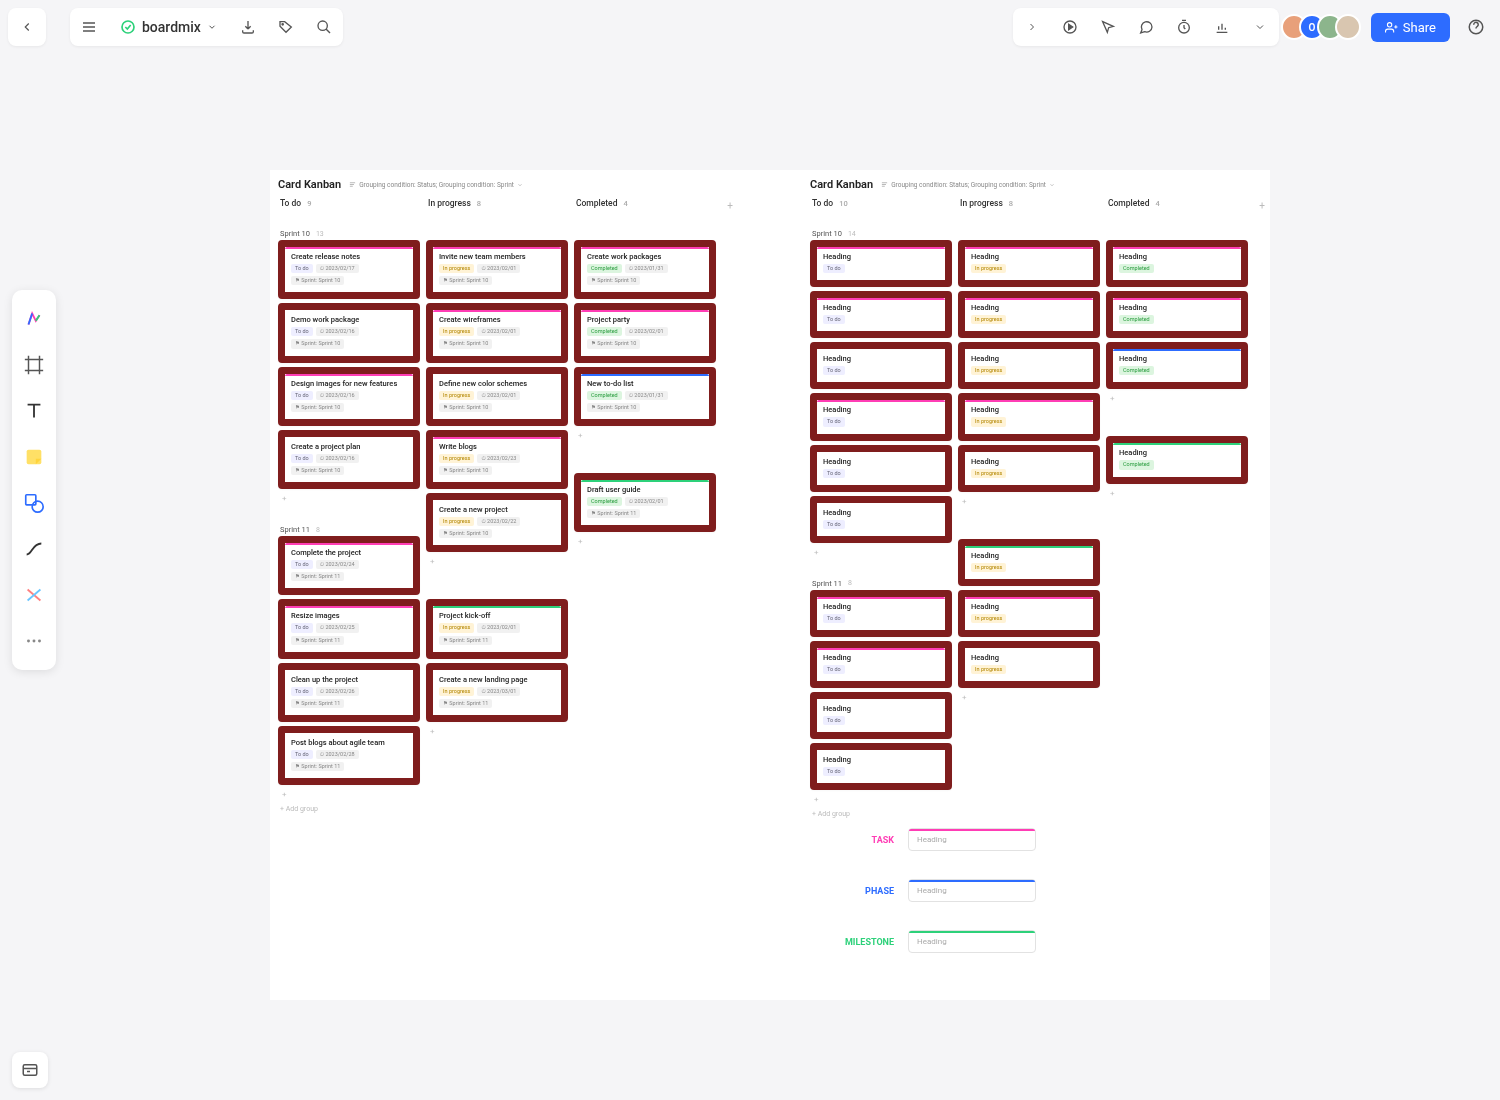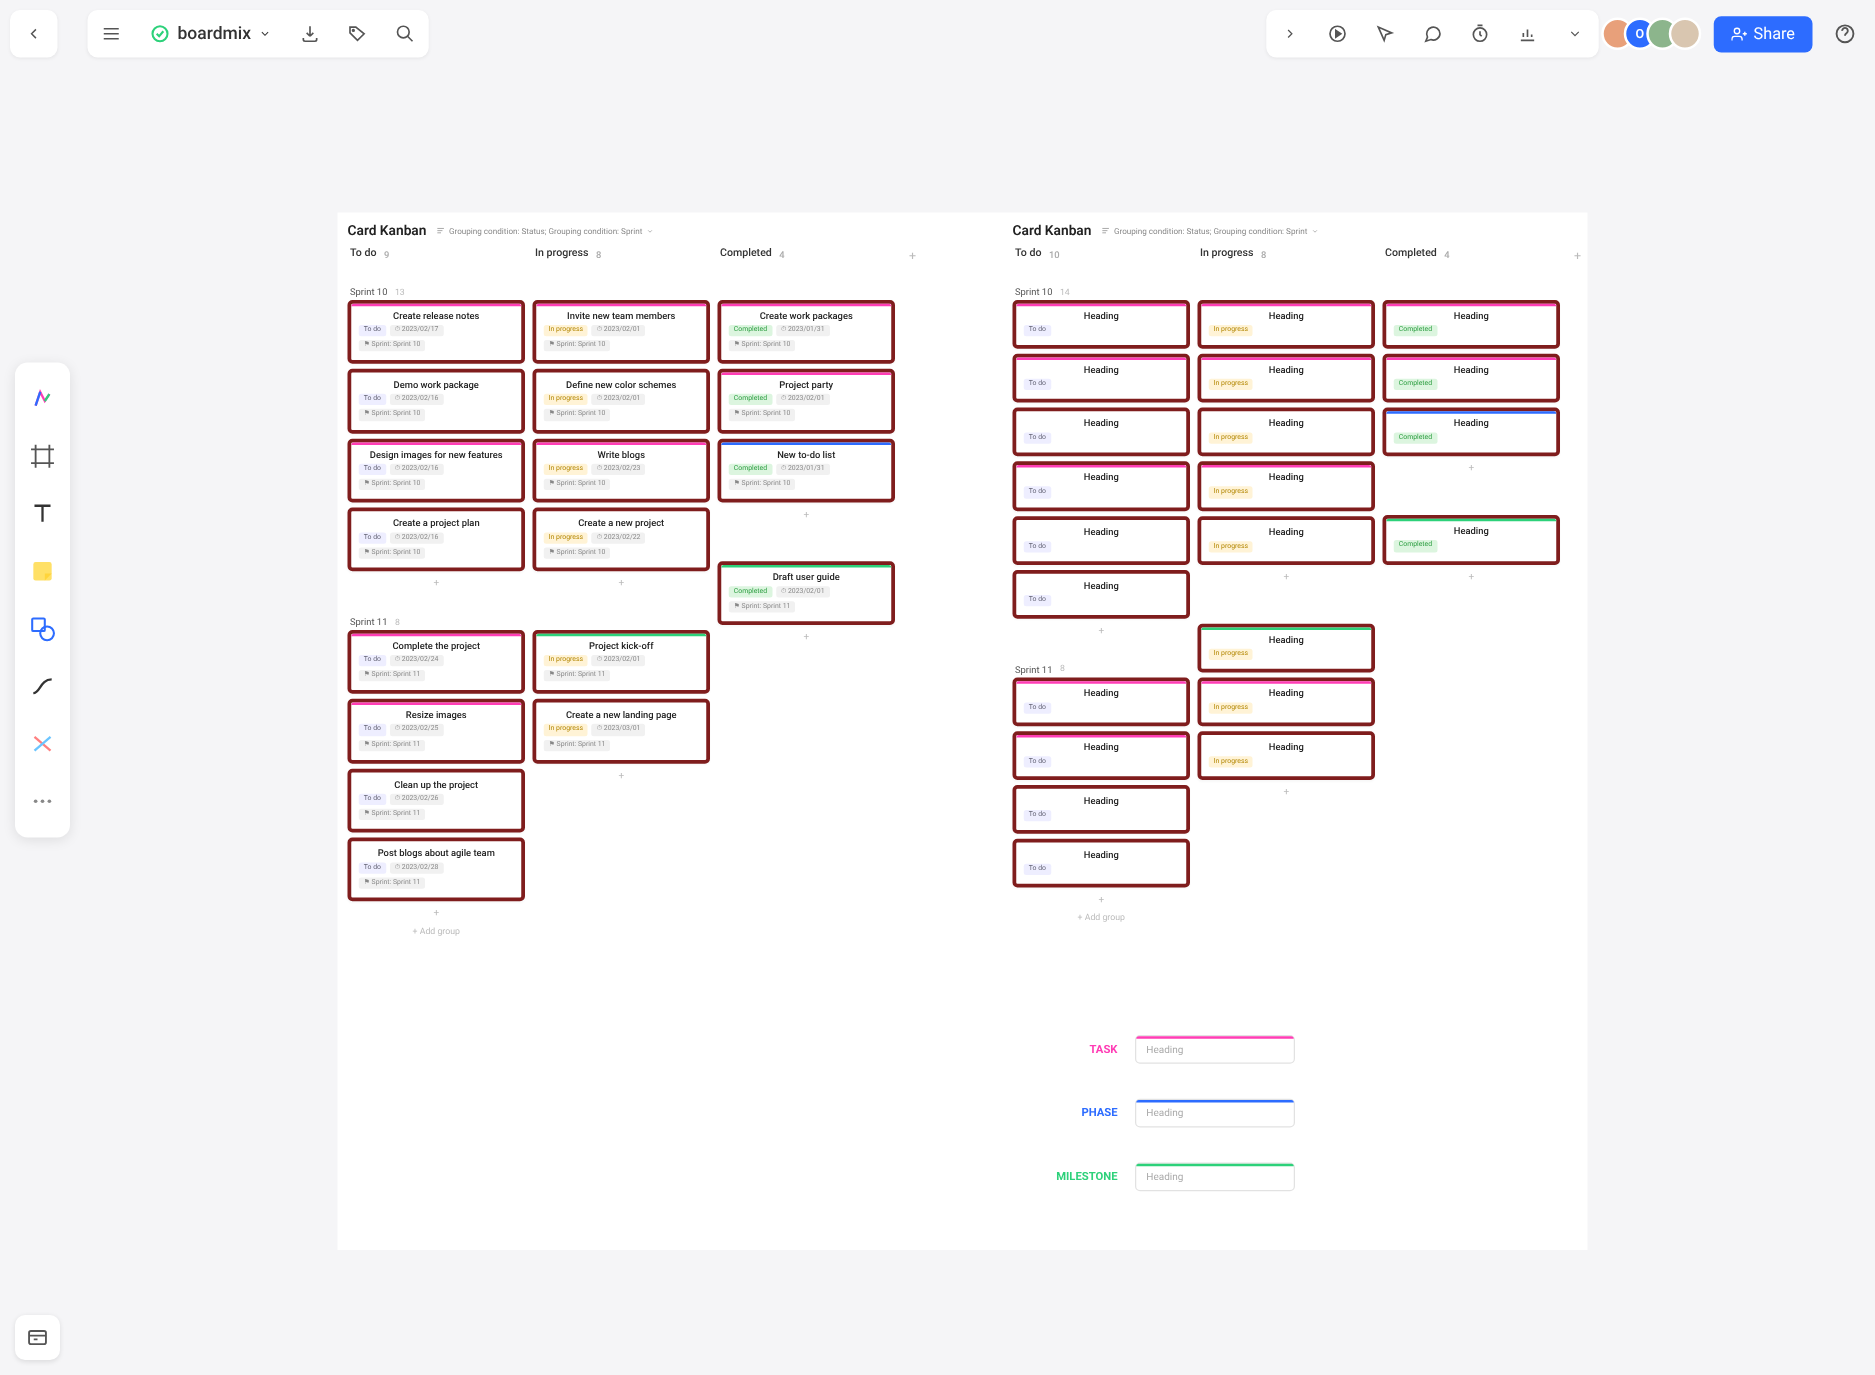--- a/index.html
+++ b/index.html
@@ -23,33 +23,33 @@
 .lt-btn { width:44px; height:42px; display:flex; align-items:center; justify-content:center; cursor:pointer; color:#555;}
 .lt-ico { width:22px; height:22px; }
 
 
 .bl-btn { position:absolute; left:12px; bottom:12px; width:36px;height:36px;background:#fff;border-radius:8px;box-shadow:0 1px 4px rgba(0,0,0,.1);display:flex;align-items:center;justify-content:center;color:#555;cursor:pointer;}
 
 
 .canvas { position:absolute; left:270px; top:170px; width:1000px; height:830px; background:#fff; }
 
 
-.board { position:absolute;text-align:center; }
+.board { position:absolute; }
 .b1 { left:8px; top:8px; width:460px; }
 .b2 { left:540px; top:8px; width:460px; }
 .board-hdr { display:flex; align-items:center; gap:8px; margin-bottom:4px;}
 .board-title { font-size:11px; font-weight:600; color:#222;}
 .board-cond { font-size:6.5px; color:#888; display:flex; align-items:center; gap:3px;}
 .columns { display:flex; gap:6px;}
 .col { width:142px; }
 .col-hdr { display:flex; align-items:center; gap:6px; font-size:8.5px; color:#333; padding:3px 2px; font-weight:500;}
 .col-cnt { color:#aaa; font-size:7.5px;}
 .grp-lbl { font-size:7.5px; color:#555; padding:2px 2px; display:flex; gap:6px; align-items:center;margin-top:16px;}
 .grp-cnt{color:#bbb;font-size:7px;}
-.card { background:#fff; border:3px solid #7f1d1d; border-radius:4px; margin-bottom:4px; padding:5px 6px 4px; position:relative; box-shadow:0 1px 2px rgba(0,0,0,.03);}
+.card { background:#fff; border:7px solid #7f1d1d; border-radius:4px; margin-bottom:4px; padding:5px 6px 4px; position:relative; box-shadow:0 1px 2px rgba(0,0,0,.03);}
 .card-bar { position:absolute; top:0; left:0; right:0; height:2px; border-radius:4px 4px 0 0;}
 .bar-pink{background:#ff3db5;} .bar-blue{background:#2d6cff;} .bar-green{background:#2dd17a;}
 .card-title { font-size:7.5px; font-weight:500; color:#222; margin-bottom:3px;}
 .card-meta { display:flex; gap:3px; flex-wrap:wrap; margin-bottom:3px;}
 .badge { font-size:5.5px; padding:1px 4px; border-radius:2px; line-height:1.3;}
 .bd-todo{background:#eef;color:#667;}
 .bd-prog{background:#fff3d6;color:#b38600;}
 .bd-comp{background:#dcf5df;color:#2a9d3f;}
 .bd-date{background:#f1f1f1;color:#888;}
 .bd-sprint{background:#f1f1f1;color:#888;}
@@ -347,20 +347,31 @@
           <div class="card-title">Invite new team members</div>
           <div class="card-meta">
               <span class="badge bd-prog">In progress</span>
               <span class="badge bd-date">⏱ 2023/02/01</span>
             </div>
             <div class="card-meta">
               <span class="badge bd-sprint">⚑ Sprint: Sprint 10</span>
             </div>
           </div>
           <div class="card">
+            <div class="card-bar bar-pink"></div>
+          <div class="card-title">Create wireframes</div>
+          <div class="card-meta">
+              <span class="badge bd-prog">In progress</span>
+              <span class="badge bd-date">⏱ 2023/02/01</span>
+            </div>
+            <div class="card-meta">
+              <span class="badge bd-sprint">⚑ Sprint: Sprint 10</span>
+            </div>
+          </div>
+          <div class="card">
           <div class="card-title">Define new color schemes</div>
           <div class="card-meta">
               <span class="badge bd-prog">In progress</span>
               <span class="badge bd-date">⏱ 2023/02/01</span>
             </div>
             <div class="card-meta">
               <span class="badge bd-sprint">⚑ Sprint: Sprint 10</span>
             </div>
           </div>
           <div class="card">

